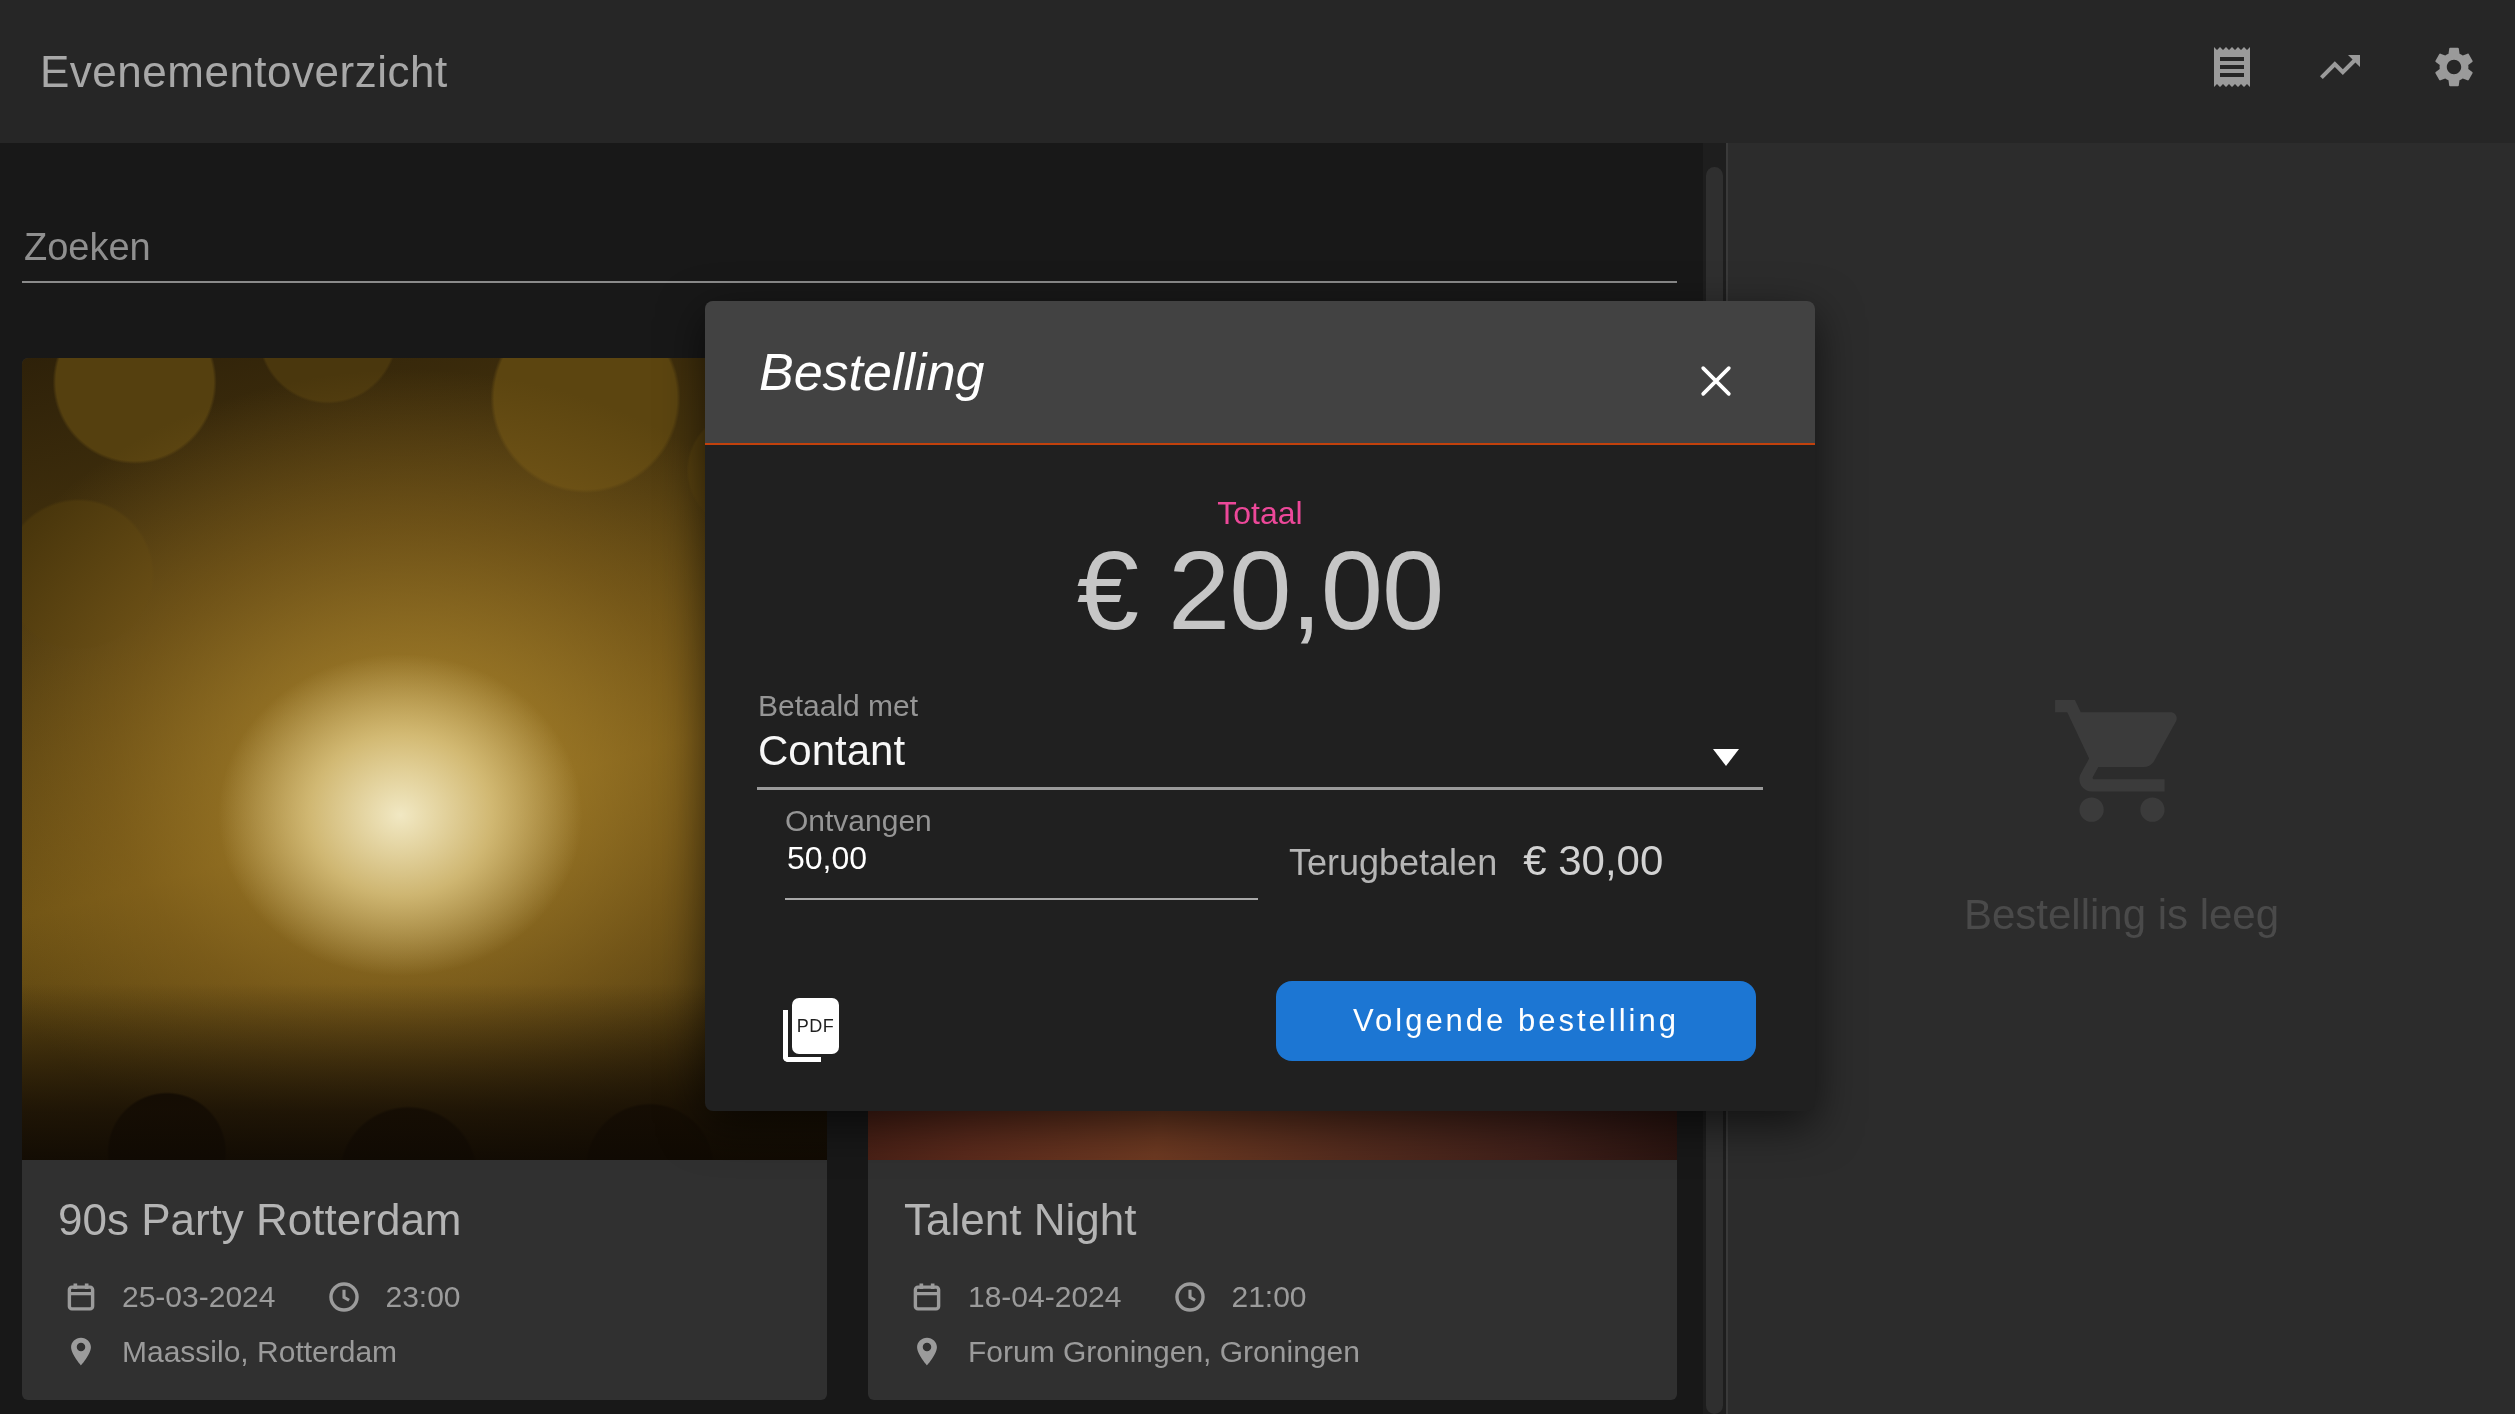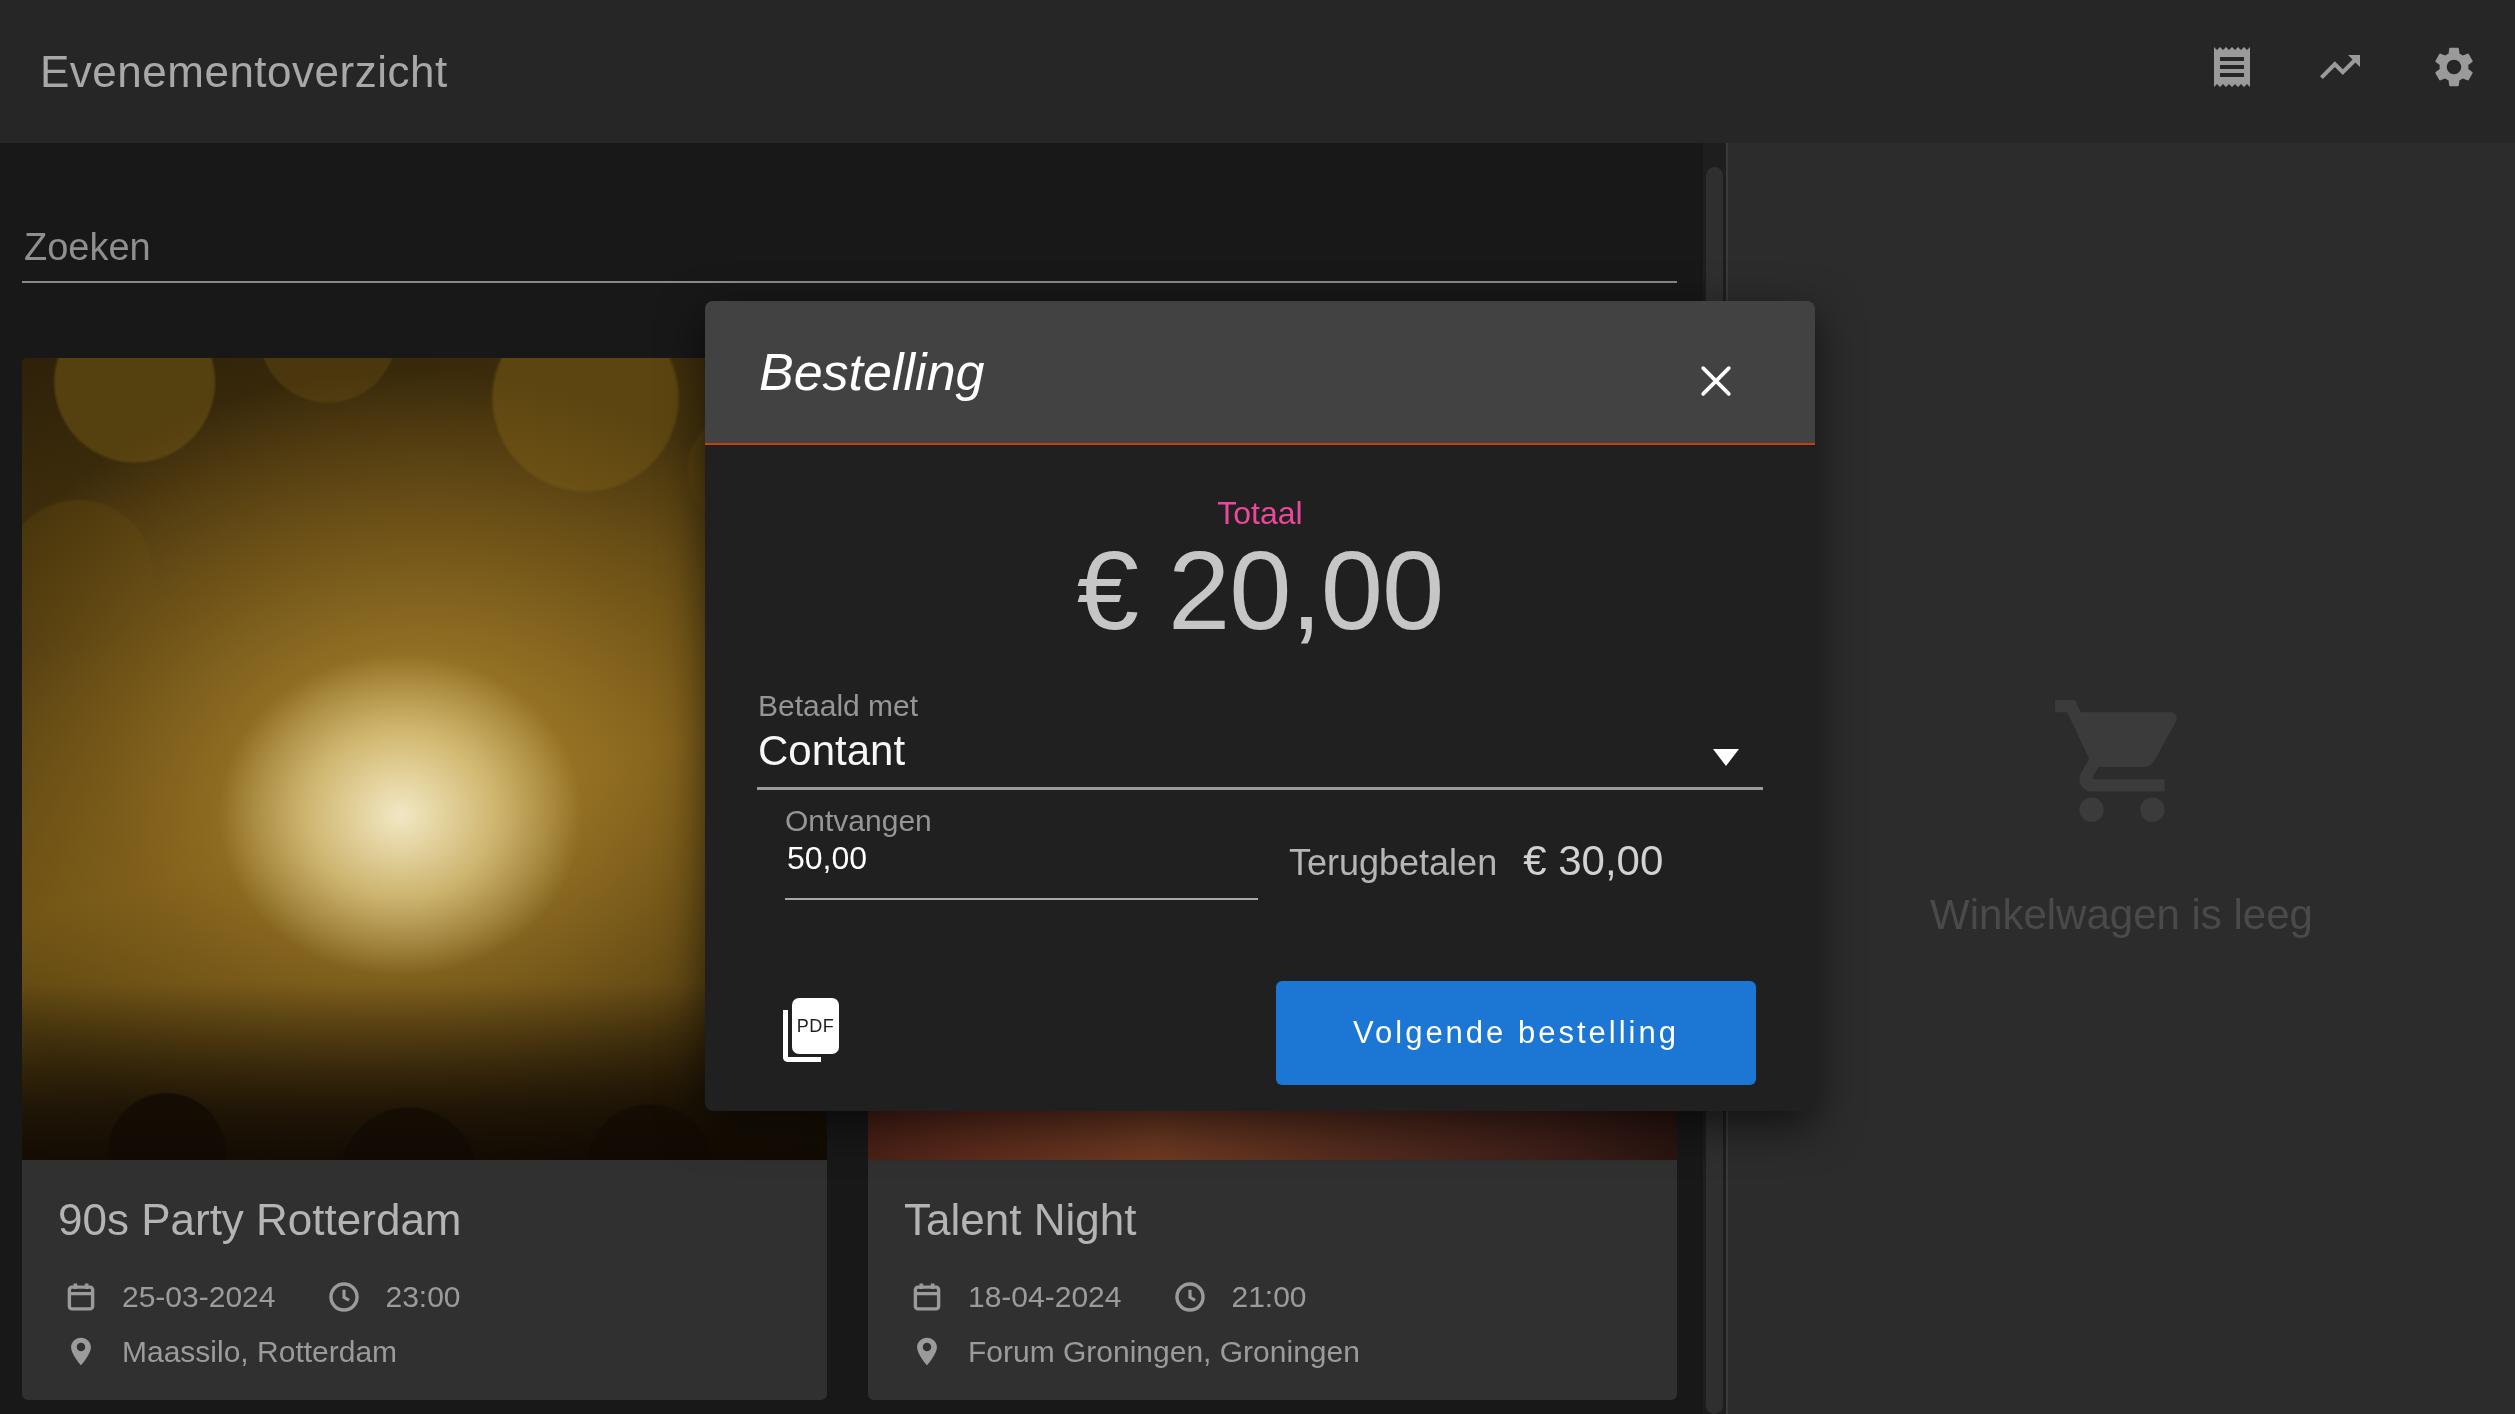--- a/index.html
+++ b/index.html
@@ -100,21 +100,21 @@
   .refund-label{font-size:36px;color:#b5b5b5;}
   .refund-value{font-size:42px;color:#d2d2d2;}
 
   .pdf-btn{position:absolute;left:78px;top:697px;width:60px;height:66px;cursor:pointer;}
   .pdf-back{position:absolute;left:0;top:12px;width:38px;height:52px;
        border-left:5px solid #ffffff;border-bottom:5px solid #ffffff;border-radius:0 0 0 5px;box-sizing:border-box;}
   .pdf-front{position:absolute;left:9px;top:0;width:47px;height:56px;background:#ffffff;border-radius:7px;
        display:flex;align-items:center;justify-content:center;}
   .pdf-front span{color:#1f1f1f;font-weight:normal;font-size:18px;letter-spacing:.5px;}
 
-  .next-btn{position:absolute;left:571px;top:680px;width:480px;height:104px;border:none;border-radius:6px;
+  .next-btn{position:absolute;left:571px;top:680px;width:480px;height:80px;border:none;border-radius:16px;
        background:var(--accent-blue,#1c76d3);color:#ffffff;font-family:"Liberation Sans",sans-serif;
        font-size:31px;font-weight:500;letter-spacing:3px;cursor:pointer;}
 </style>
 </head>
 <body>
 
 <div id="app">
 
   <div class="topbar">
     <div class="topbar-title">Evenementoverzicht</div>
@@ -185,21 +185,21 @@
   </div>
 
   <div class="scroll-track"></div>
   <div class="scroll-thumb"></div>
   <div class="panel-divider"></div>
 
   <div class="cart-panel">
     <svg class="cart-icon" viewBox="0 0 24 24">
       <path fill="#3b3b3b" d="M7 18c-1.1 0-1.99.9-1.99 2S5.9 22 7 22s2-.9 2-2-.9-2-2-2zM1 2v2h2l3.6 7.59-1.35 2.45c-.16.28-.25.61-.25.96 0 1.1.9 2 2 2h12v-2H7.42c-.14 0-.25-.11-.25-.25l.03-.12.9-1.63h7.45c.75 0 1.41-.41 1.75-1.03l3.58-6.49c.08-.14.12-.31.12-.49 0-.55-.45-1-1-1H5.21l-.94-2H1zm16 16c-1.1 0-1.99.9-1.99 2s.89 2 1.99 2 2-.9 2-2-.9-2-2-2z"></path>
     </svg>
-    <div class="cart-empty">Winkelwagen is leeg</div>
+    <div class="cart-empty">Bestelling is leeg</div>
   </div>
 
   <div class="modal">
     <div class="modal-header">
       <div class="modal-title">Bestelling</div>
       <svg class="modal-close" viewBox="0 0 24 24">
         <path d="M5 5l14 14M19 5L5 19" stroke="#ffffff" stroke-width="2" fill="none" stroke-linecap="round"></path>
       </svg>
     </div>
 

